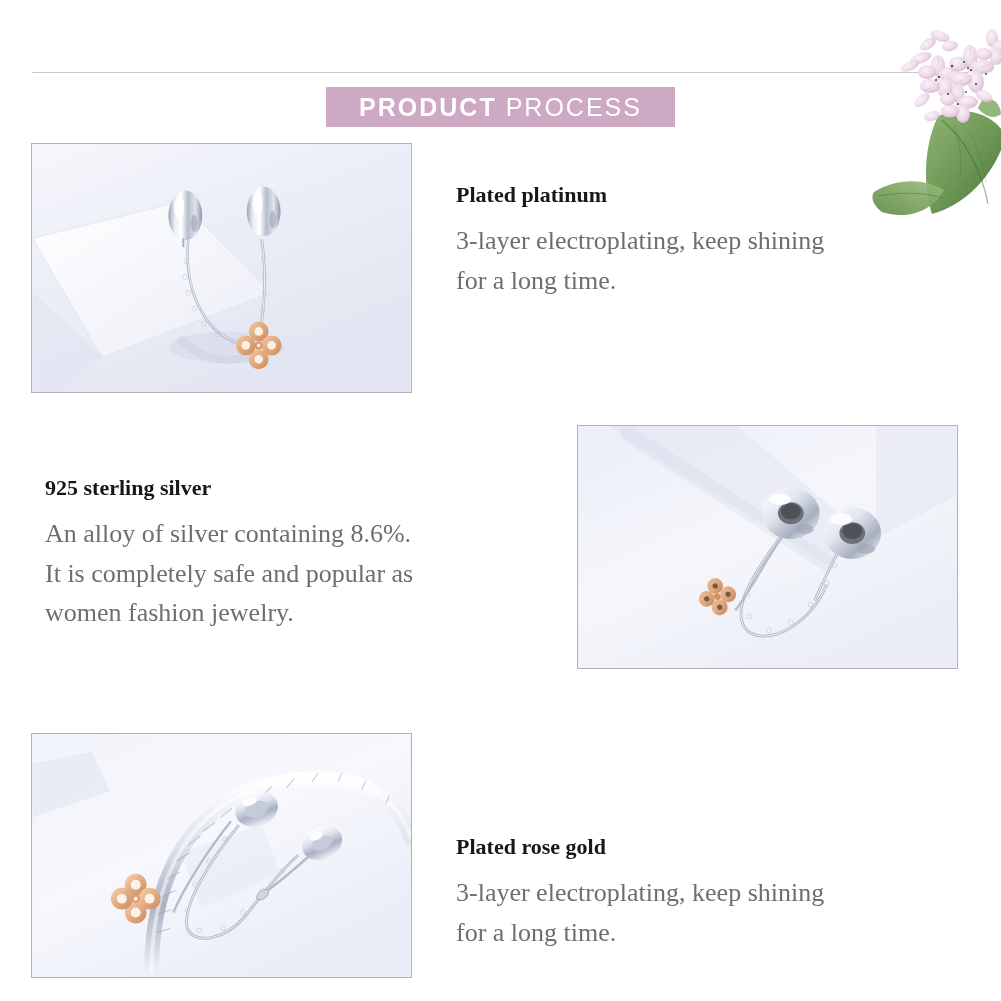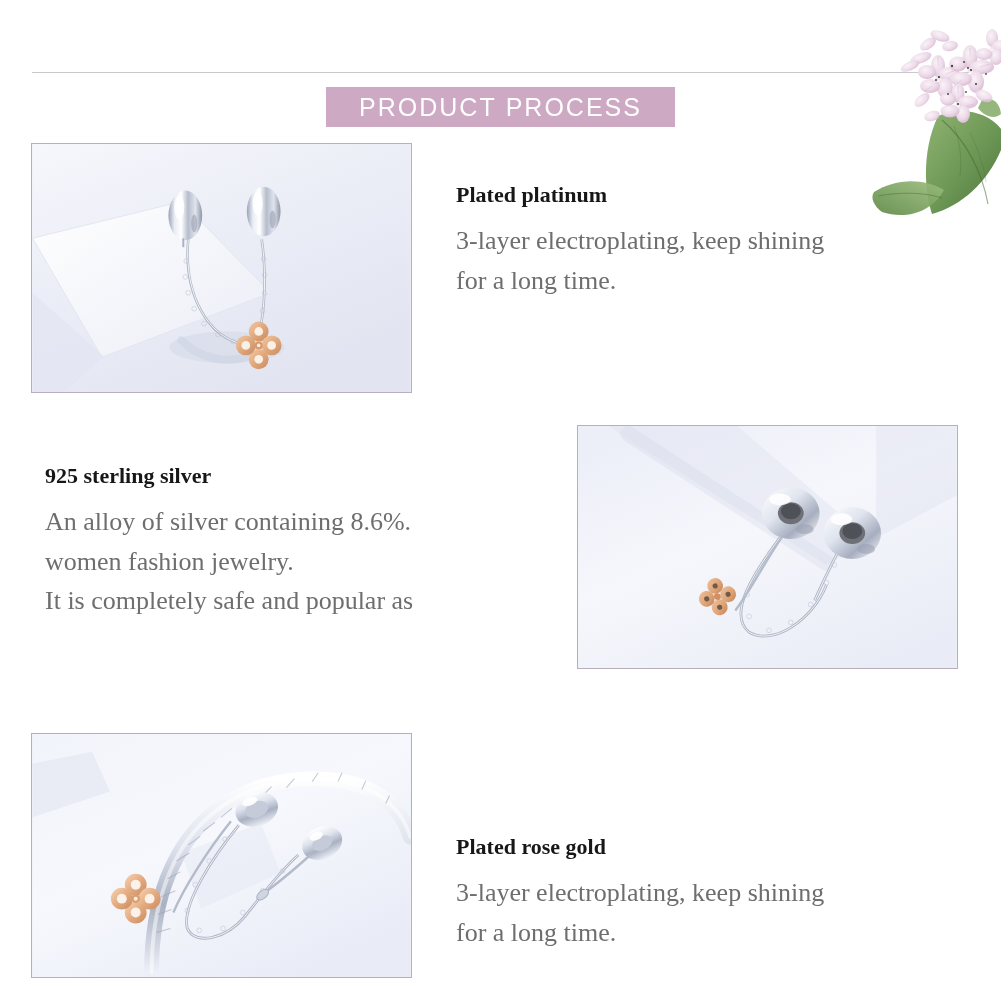--- a/index.html
+++ b/index.html
@@ -21,21 +21,21 @@
   .banner{
     position:absolute;left:326px;top:47px;width:349px;height:40px;
     background:#cda9c3;
     display:flex;align-items:center;justify-content:center;
     font-family:"Liberation Sans",sans-serif;
     color:#ffffff;
     letter-spacing:2.0px;
     font-size:25px;
     white-space:nowrap;
   }
-  .banner .w-light{font-weight:400;}
+  .banner .w-light{font-weight:700;}
   .banner .w-bold{font-weight:400;}
   .banner .gap{display:inline-block;width:9px;}
 
   
   .floral{
     position:absolute;right:0;top:0;width:135px;height:228px;
     pointer-events:none;
   }
   .floral svg{display:block;width:100%;height:100%;}
 
@@ -64,21 +64,21 @@
   }
   .tb-body{
     font-size:26px;
     color:#6e6e6e;
     line-height:1.52;
     margin:0;
   }
   .tb-body span{display:block;white-space:nowrap;}
 
   #text-1{left:456px;top:183px;width:440px;}
-  #text-2{left:45px;top:464px;width:470px;}
+  #text-2{left:45px;top:476px;width:470px;}
   #text-3{left:456px;top:835px;width:440px;}
 </style>
 </head>
 <body>
 
 <div class="page">
 
   <div class="header">
     <div class="rule"></div>
     <div class="banner">
@@ -284,22 +284,22 @@
     <p class="tb-body">
       <span>3-layer electroplating, keep shining</span>
       <span>for a long time.</span>
     </p>
   </div>
 
   <div class="textblock" id="text-2">
     <h2 class="tb-title">925 sterling silver</h2>
     <p class="tb-body">
       <span>An alloy of silver containing 8.6%.</span>
+      <span>It is completely safe and popular as</span>
       <span>women fashion jewelry.</span>
-      <span>It is completely safe and popular as</span>
     </p>
   </div>
 
   <div class="photo" id="photo-2">
     <svg viewBox="0 0 381 244" xmlns="http://www.w3.org/2000/svg">
       <defs>
         <linearGradient id="bg2" x1="10%" y1="0%" x2="80%" y2="100%">
           <stop offset="0%" stop-color="#eceef8"></stop>
           <stop offset="45%" stop-color="#f6f7fc"></stop>
           <stop offset="100%" stop-color="#e9ecf6"></stop>

